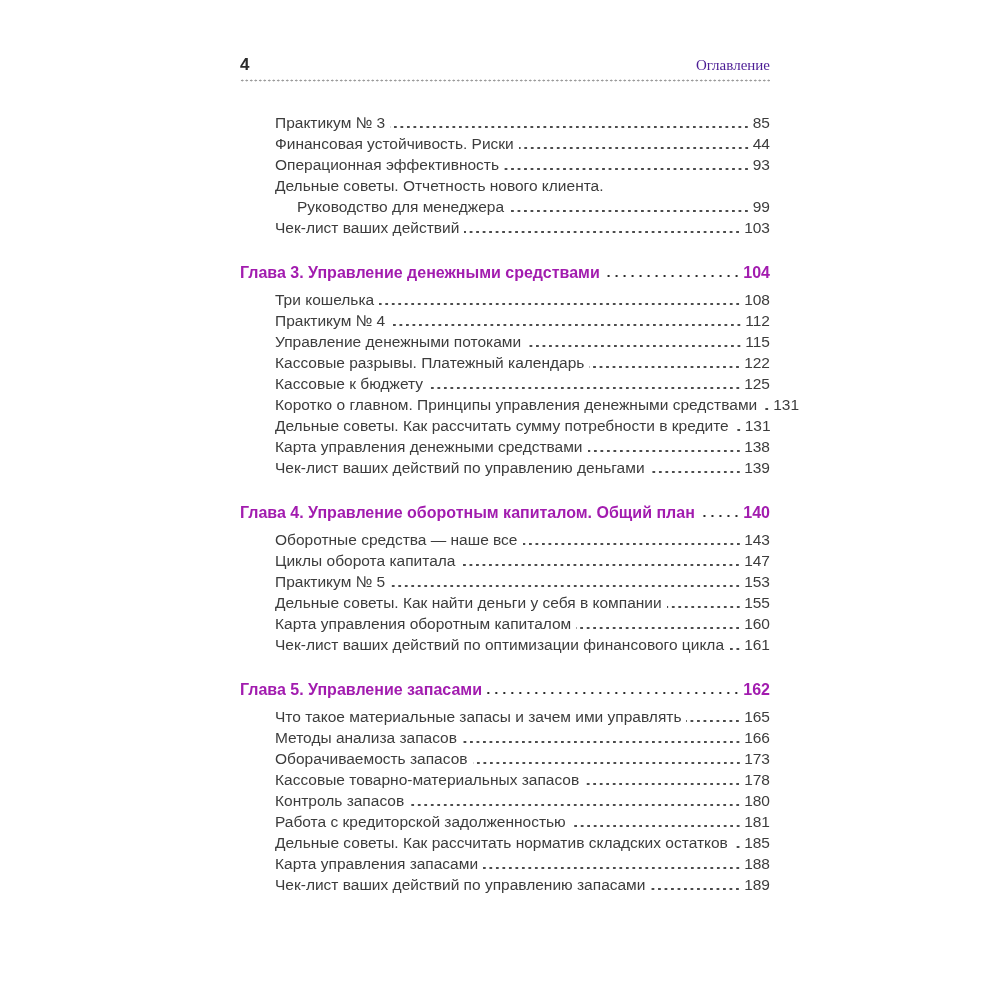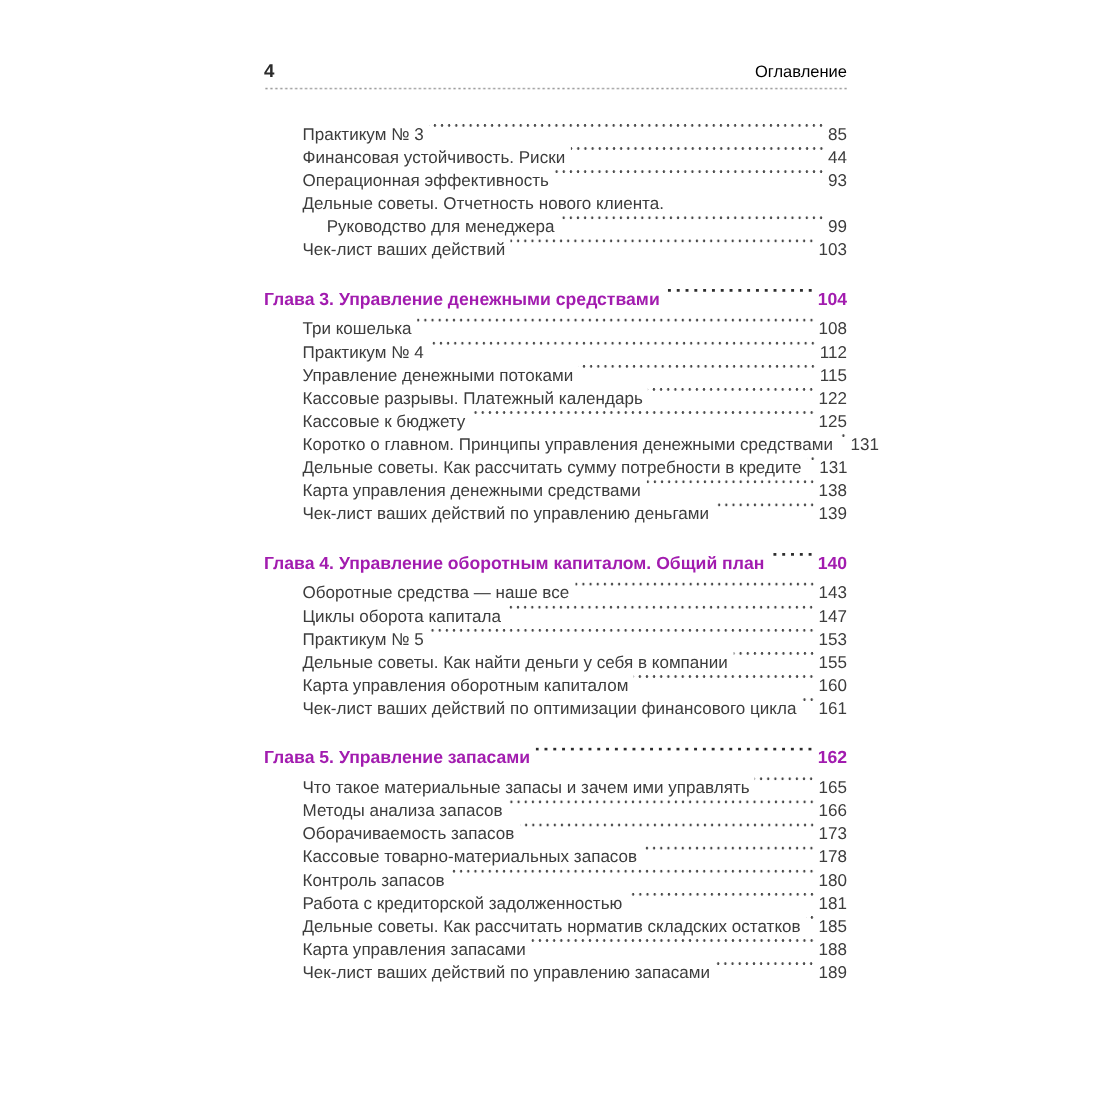--- a/index.html
+++ b/index.html
@@ -24,36 +24,38 @@
     justify-content: space-between;
     align-items: baseline;
   }
   .page-num {
     font-weight: bold;
     font-size: 17px;
     color: #2b2b2b;
   }
   .header-title {
     font-size: 15px;
-    color: #000000;
+    color: #4c1d95;
+    font-family: Liberation Serif, serif;
   }
   .dotted-rule {
     height: 3px;
     margin-top: 4px;
     background-image: radial-gradient(circle, #9b9b9b 0.9px, rgba(0,0,0,0) 1.1px);
     background-size: 4.5px 3px;
     background-repeat: repeat-x;
     background-position: left bottom;
   }
   
   .toc { margin-top: 30px; }
   .toc-section { margin-top: 24px; }
   .toc-section:first-child { margin-top: 0; }
   .toc-row {
     display: flex;
+    align-items: flex-end;
     line-height: 21px;
     font-size: 15.5px;
     margin-left: 35px;
     white-space: nowrap;
   }
   .toc-row .title { white-space: nowrap; }
   .toc-row.indent2 { margin-left: 57px; }
   .toc-row.toc-heading {
     margin-left: 0;
     font-weight: bold;

